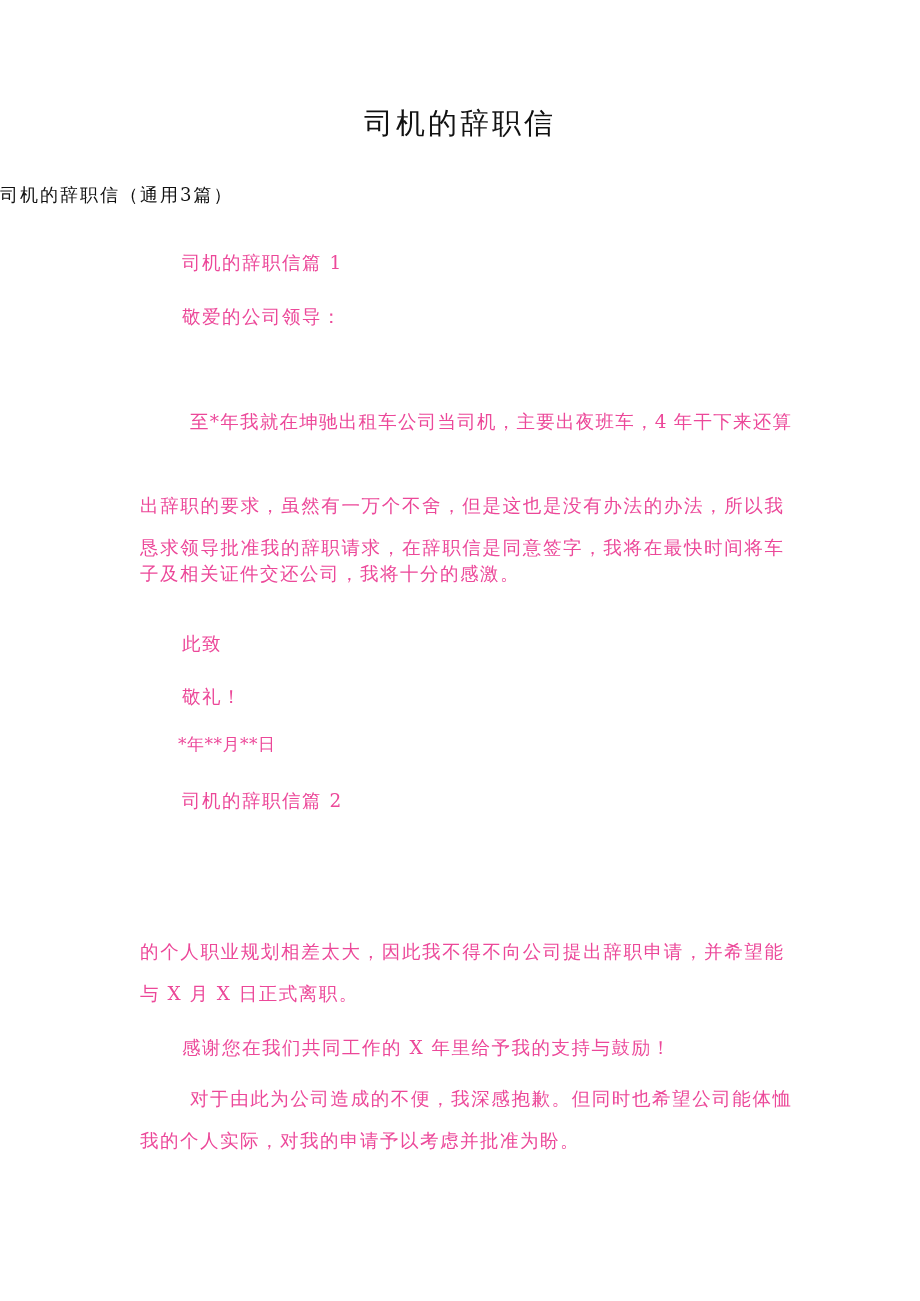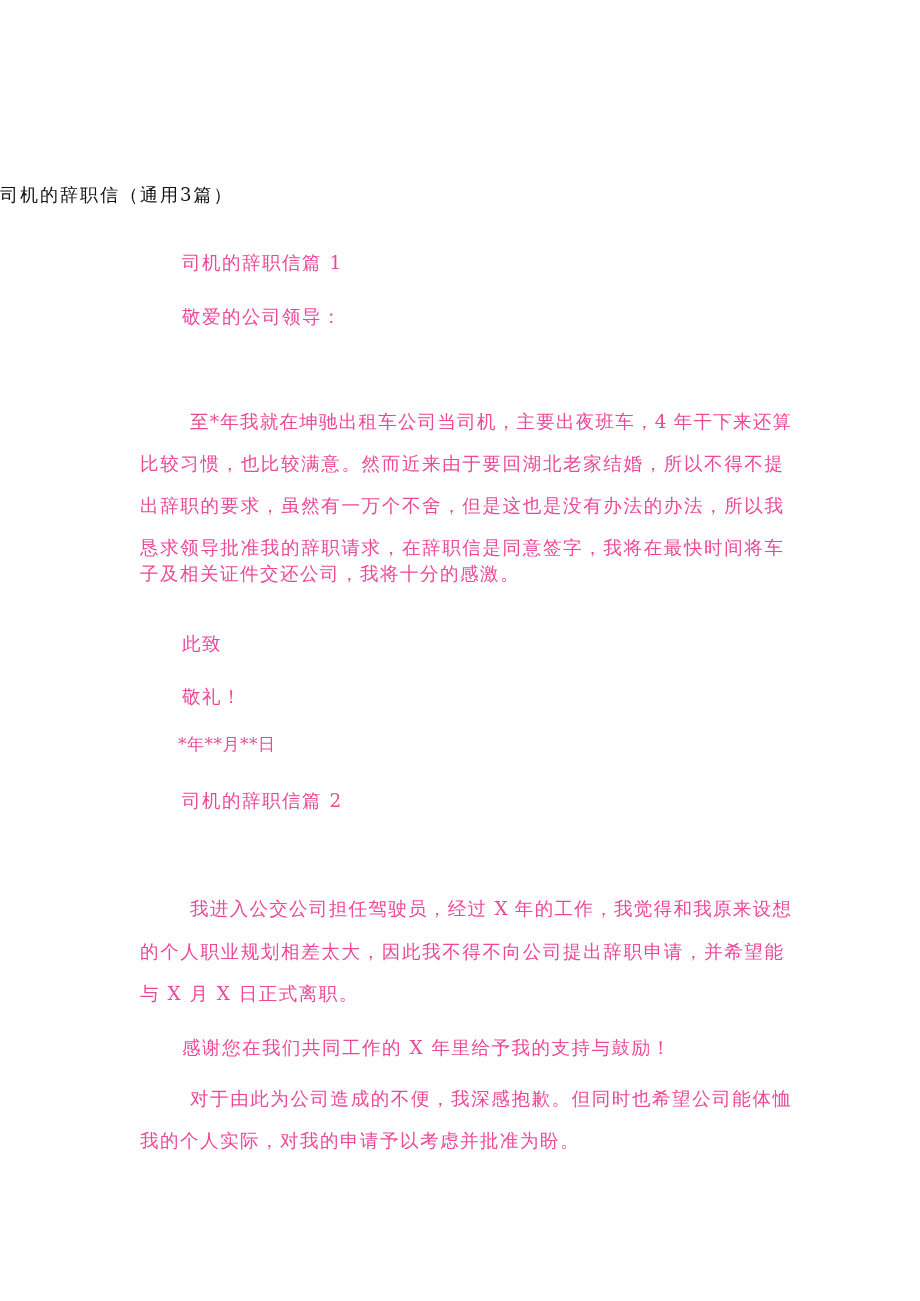--- a/index.html
+++ b/index.html
@@ -71,38 +71,37 @@
     .plain-left {
       left: 140px;
       letter-spacing: 1.5px;
     }
   </style>
 </head>
 <body>
 
 <div class="page">
 
+  <h1 class="title">司机的辞职信</h1>
   <p class="subtitle">司机的辞职信（通用3篇）</p>
 
   <p class="line plain" style="top:250px;">司机的辞职信篇 1</p>
   <p class="line plain" style="top:304px;">敬爱的公司领导：</p>
 
   <p class="line just indent" style="top:409px;">至*年我就在坤驰出租车公司当司机，主要出夜班车，4 年干下来还算</p>
-  <p class="line just" style="top:451px;">比较习惯，也比较满意。然而近来由于要回湖北老家结婚，所以不得不提</p>
   <p class="line just" style="top:493px;">出辞职的要求，虽然有一万个不舍，但是这也是没有办法的办法，所以我</p>
   <p class="line just" style="top:535px;">恳求领导批准我的辞职请求，在辞职信是同意签字，我将在最快时间将车</p>
   <p class="line plain-left" style="top:561px;">子及相关证件交还公司，我将十分的感激。</p>
 
   <p class="line plain" style="top:631px;">此致</p>
   <p class="line plain" style="top:684px;">敬礼！</p>
   <p class="line plain" style="top:733px;left:178px;letter-spacing:0.5px;font-size:17px;">*年**月**日</p>
 
   <p class="line plain" style="top:788px;">司机的辞职信篇 2</p>
 
-  <p class="line just indent" style="top:896px;">我进入公交公司担任驾驶员，经过 X 年的工作，我觉得和我原来设想</p>
   <p class="line just" style="top:939px;">的个人职业规划相差太大，因此我不得不向公司提出辞职申请，并希望能</p>
   <p class="line plain-left" style="top:981px;">与 X 月 X 日正式离职。</p>
 
   <p class="line plain" style="top:1035px;">感谢您在我们共同工作的 X 年里给予我的支持与鼓励！</p>
 
   <p class="line just indent" style="top:1086px;">对于由此为公司造成的不便，我深感抱歉。但同时也希望公司能体恤</p>
   <p class="line plain-left" style="top:1128px;">我的个人实际，对我的申请予以考虑并批准为盼。</p>
 
 </div>
 

